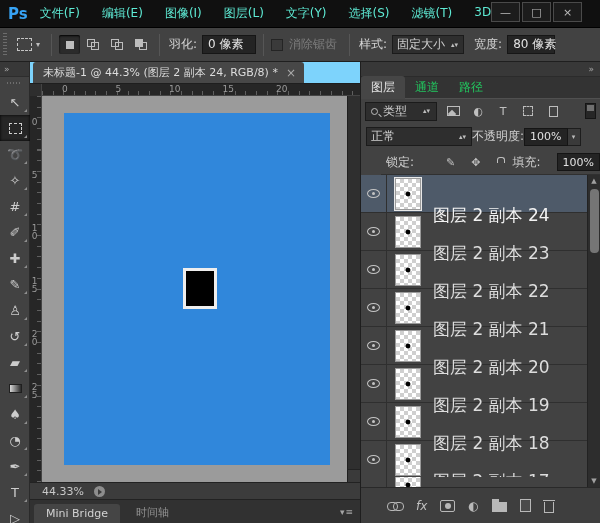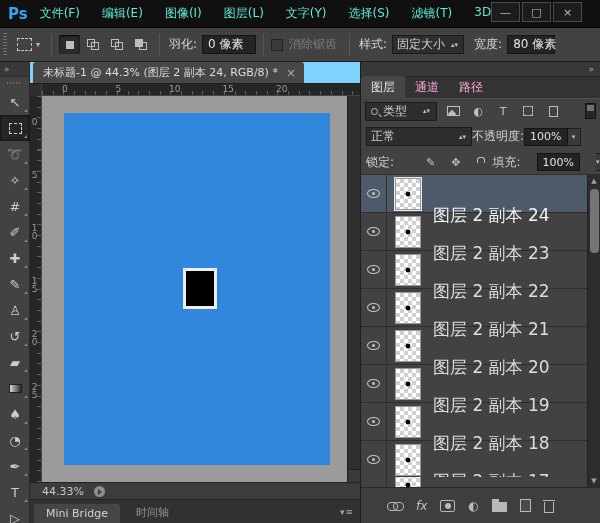--- a/index.html
+++ b/index.html
@@ -69,39 +69,39 @@
   .btab { font-size:11px; padding:3px 12px; margin-left:4px; border-radius:3px 3px 0 0; white-space:nowrap; }
   .btab.active { background:#454545; color:#d2d2d2; }
   .btab.idle { color:#8f8f8f; }
   .panelmenu { color:#a5a5a5; font-size:9px; letter-spacing:1px; white-space:nowrap; }
   .bottombar .panelmenu { position:absolute; right:6px; top:7px; }
 
   
   .layerspanel { position:absolute; left:360px; top:62px; width:240px; bottom:0; background:#424242; display:flex; flex-direction:column; border-left:1px solid #1e1e1e; }
   .lp-header { height:15px; background:#383838; border-bottom:1px solid #2b2b2b; display:flex; justify-content:flex-end; align-items:center; padding-right:6px; color:#a8a8a8; font-size:9px; }
   .lp-tabs { height:21px; background:#333333; display:flex; align-items:center; position:relative; }
-  .lp-tab { font-size:12px; padding:3px 10px; color:#f9a8d4; border-radius:3px 3px 0 0; white-space:nowrap; }
+  .lp-tab { font-size:12px; padding:3px 10px; color:#22c55e; border-radius:3px 3px 0 0; white-space:nowrap; }
   .lp-tab.active { background:#464646; color:#e2e2e2; }
   .filterrow { height:25px; background:#424242; border-top:1px solid #505050; display:flex; align-items:center; gap:7px; padding:0 4px; }
   .kindcombo { background:#2e2e2e; border:1px solid #1b1b1b; height:19px; display:flex; align-items:center; gap:5px; padding:0 5px; width:72px; }
   .search-glyph { width:7px; height:7px; border:1px solid #bdbdbd; border-radius:50%; position:relative; flex:none; }
   .search-glyph::after { content:""; position:absolute; left:6px; top:6px; width:4px; height:1px; background:#bdbdbd; transform:rotate(45deg); }
   .fbtn { width:18px; height:16px; display:flex; align-items:center; justify-content:center; color:#c0c0c0; font-size:11px; }
   .img-glyph { width:13px; height:10px; border:1px solid #bdbdbd; position:relative; overflow:hidden; }
   .img-glyph::after { content:""; position:absolute; left:1px; bottom:-2px; width:6px; height:6px; background:#bdbdbd; transform:rotate(45deg); }
   .sq-glyph { width:10px; height:10px; border:1px dashed #bdbdbd; }
   .page-glyph { width:9px; height:11px; border:1px solid #bdbdbd; }
   .toggle { width:11px; height:16px; background:#262626; border:1px solid #151515; margin-left:auto; position:relative; }
   .toggle::after { content:""; position:absolute; left:1px; top:1px; width:7px; height:6px; background:#6f6f6f; }
   .blendrow { height:27px; display:flex; align-items:center; padding:0 5px; }
   .blendcombo { width:106px; justify-content:space-between; }
   .lbl { font-size:12px; color:#d0d0d0; white-space:nowrap; }
   .valbox { background:#242424; border:1px solid #151515; height:18px; padding:0 5px; display:flex; align-items:center; font-size:11px; color:#e0e0e0; }
   .valarrow { width:13px; height:18px; background:#3a3a3a; border:1px solid #1d1d1d; border-left:none; color:#bbb; font-size:7px; display:flex; align-items:center; justify-content:center; }
-  .lockrow { height:25px; display:flex; align-items:center; gap:16px; padding:0 5px; border-bottom:1px solid #303030; }
+  .lockrow { height:25px; display:flex; align-items:center; gap:16px; padding:0 5px; border-bottom:1px solid #303030;margin-left:20px; }
   .lockicon { color:#bfbfbf; font-size:11px; }
   .checker-mini { width:10px; height:10px; background-color:#fff; background-image:linear-gradient(45deg,#9c9c9c 25%,transparent 25%,transparent 75%,#9c9c9c 75%),linear-gradient(45deg,#9c9c9c 25%,transparent 25%,transparent 75%,#9c9c9c 75%); background-size:6px 6px; background-position:0 0,3px 3px; }
   .padlock { width:8px; height:7px; background:#bfbfbf; position:relative; margin-top:4px; }
   .padlock::before { content:""; position:absolute; left:1px; top:-4px; width:6px; height:5px; border:1px solid #bfbfbf; border-bottom:none; border-radius:3px 3px 0 0; }
   .lockrow .lbl.fill { margin-left:auto; }
 
   .layerlist { flex:1; position:relative; overflow:hidden; background:#424242; }
   .rows { position:absolute; left:0; top:0; right:13px; }
   .layer-row { height:38px; display:flex; align-items:center; border-bottom:1px solid #2f2f2f; background:#424242; }
   .layer-row.selected { background:#4e5a69; }

